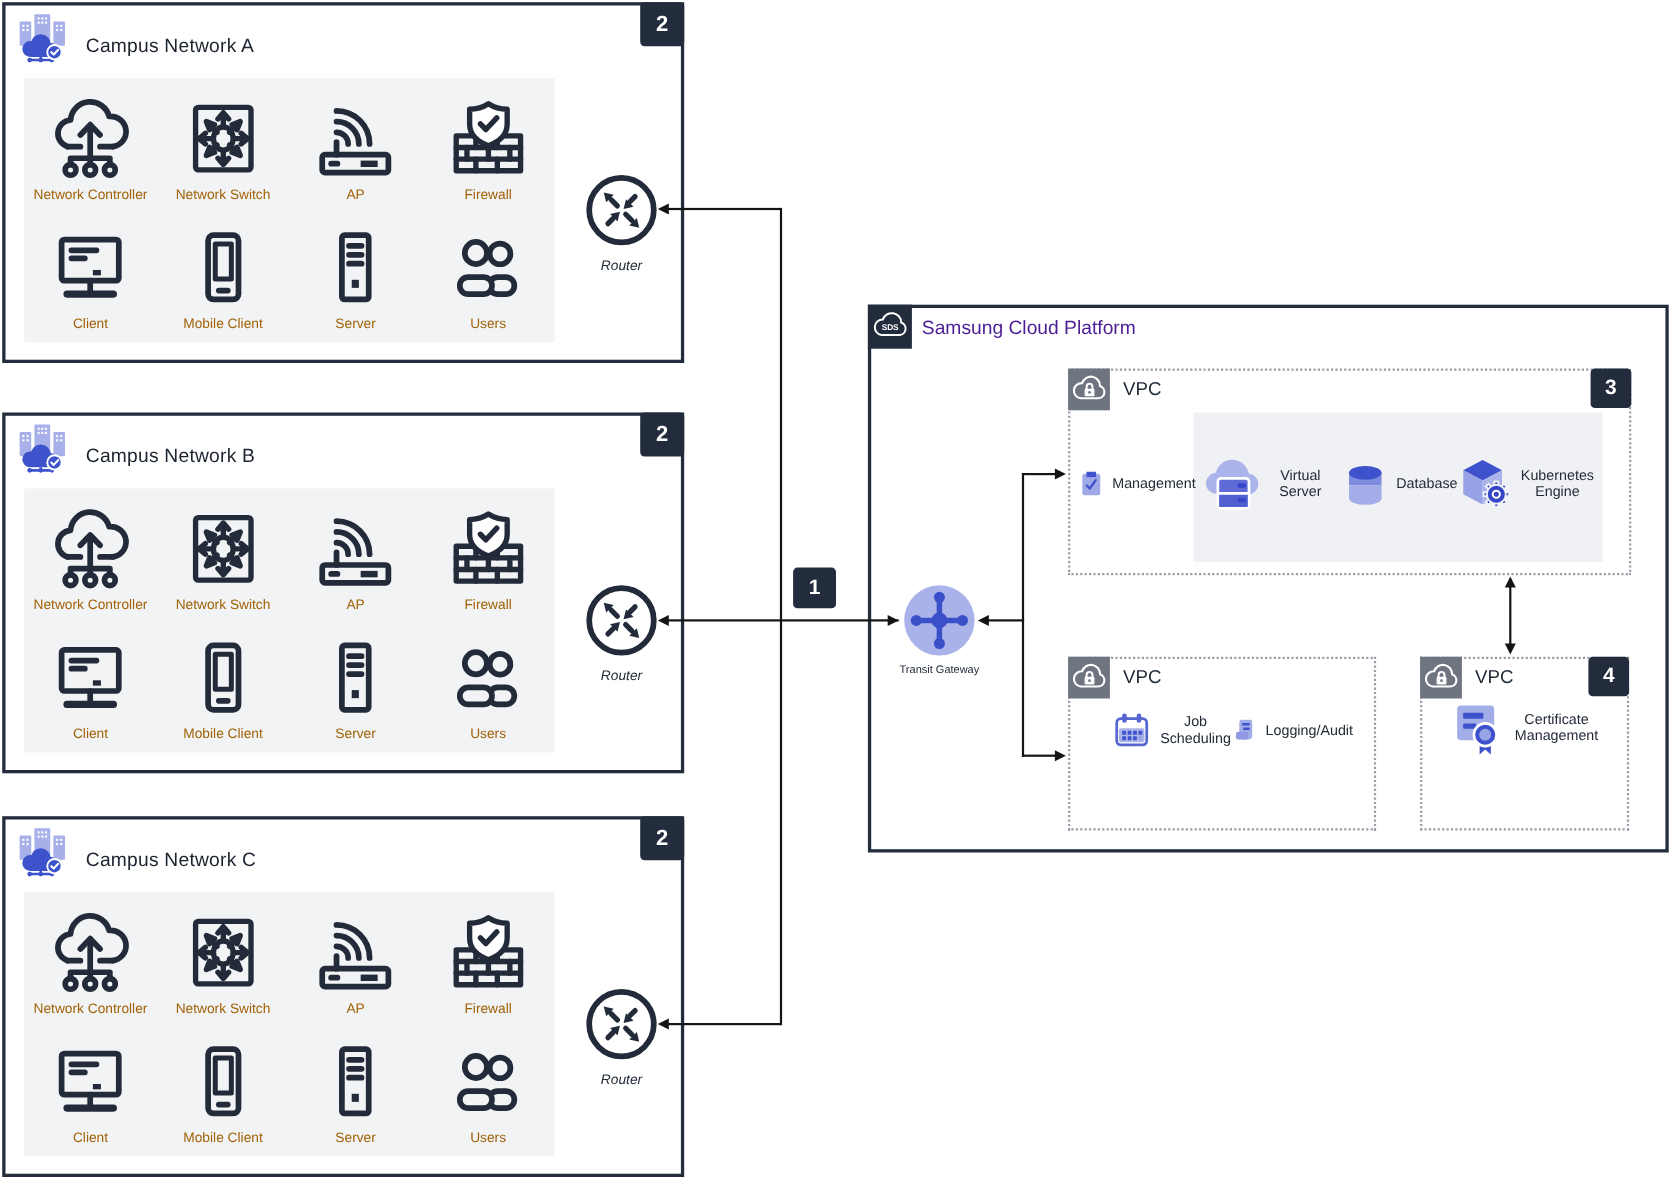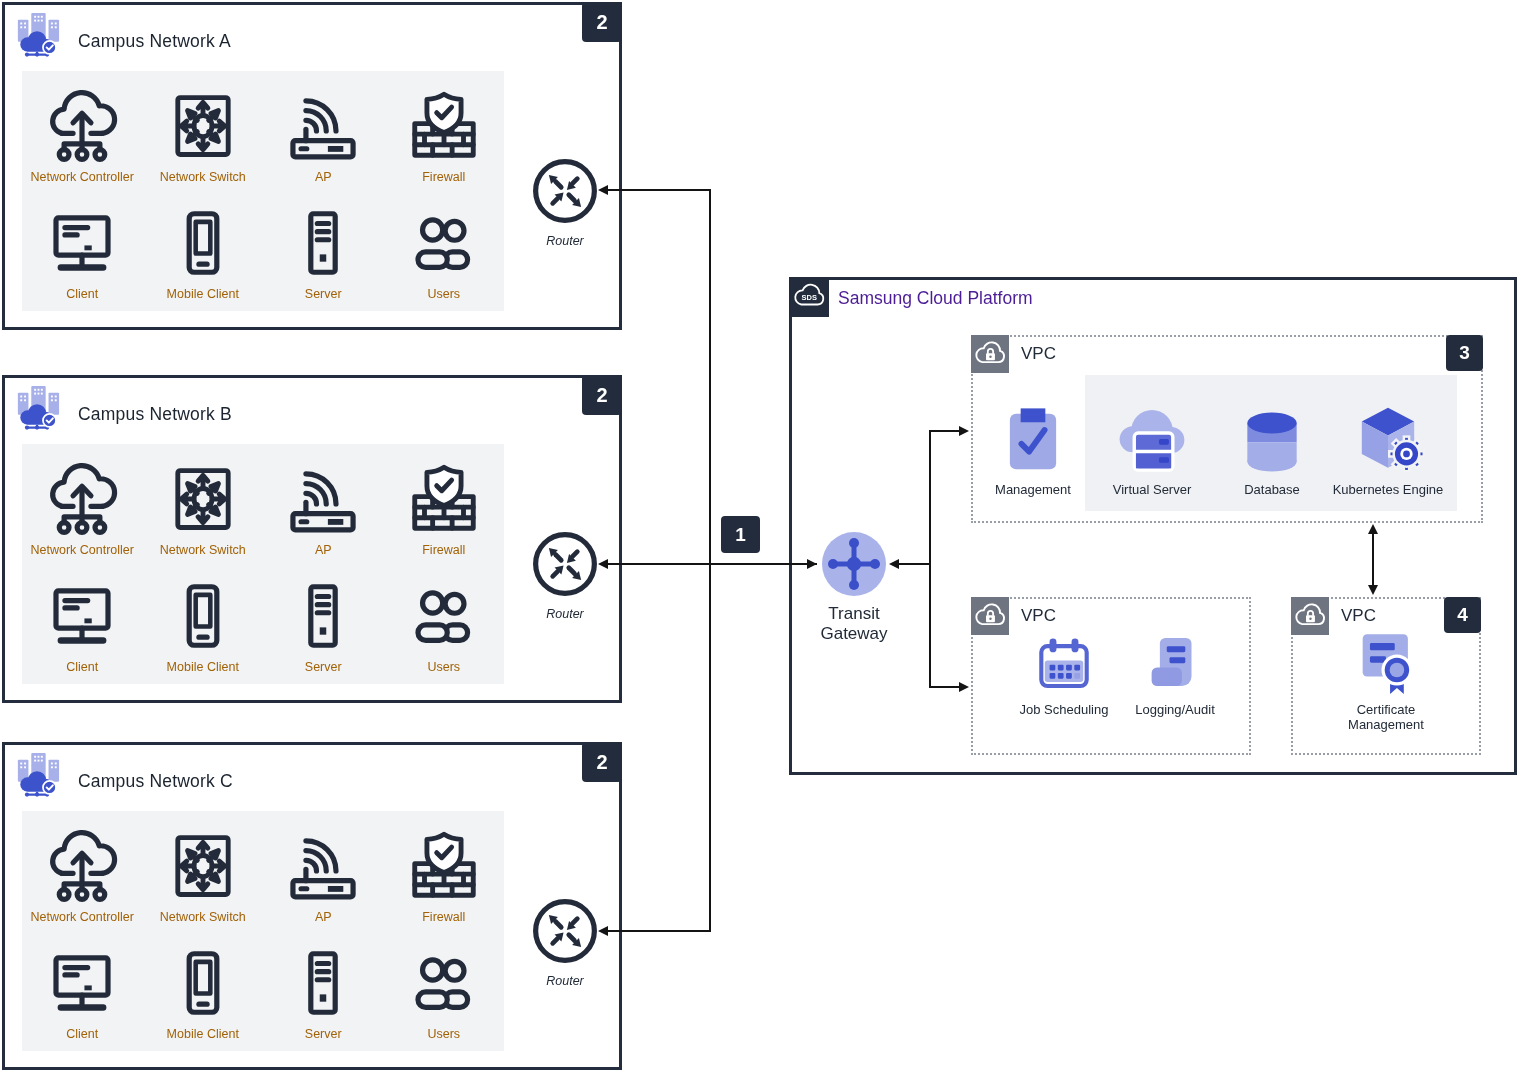--- a/index.html
+++ b/index.html
@@ -24,26 +24,26 @@
   .sds{position:absolute;top:-3px;left:-3px;width:40px;height:40px;background:#232c3c;}
   .stitle{position:absolute;left:46px;top:8px;margin:0;font-size:17.5px;font-weight:400;color:#4c1d95;}
   .vpc{position:absolute;border:2px dotted #989ea8;background:#fff;box-sizing:border-box;}
   .vpc1{left:179px;top:55px;width:512px;height:188px;}
   .vpc2{left:179px;top:317px;width:280px;height:158px;}
   .vpc3{left:499px;top:317px;width:190px;height:158px;}
   .vlabel-sq{position:absolute;top:-2px;left:-2px;width:38px;height:38px;background:#6e7480;}
   .vtitle{position:absolute;left:48px;top:7px;font-size:17px;color:#222b38;}
   .badge.vb{position:absolute;top:-2px;right:-2px;width:37px;height:36px;font-size:19px;}
   .vpanel{position:absolute;left:112px;top:38px;width:372px;height:136px;background:#f0f1f4;}
-  .svc{position:absolute;display:flex;flex-direction:column;align-items:center;gap:6px;}
+  .svc{position:absolute;display:flex;align-items:center;gap:6px;}
   .sicon{display:block;}
   .slabel{font-size:13px;color:#222b38;text-align:center;line-height:1.15;}
   .tgw{position:absolute;left:8px;top:250px;width:108px;display:flex;flex-direction:column;align-items:center;gap:6px;}
   .tgicon{width:68px;height:68px;display:block;}
-  .tglabel{font-size:17px;color:#222b38;text-align:center;}
+  .tglabel{font-size:10px;color:#222b38;text-align:center;}
   
   .hline{position:absolute;height:2px;background:#141414;}
   .vline{position:absolute;width:2px;background:#141414;}
   .ah{position:absolute;width:0;height:0;}
   .ah.l{border-top:5px solid transparent;border-bottom:5px solid transparent;border-right:10px solid #141414;}
   .ah.r{border-top:5px solid transparent;border-bottom:5px solid transparent;border-left:10px solid #141414;}
   .ah.u{border-left:5px solid transparent;border-right:5px solid transparent;border-bottom:10px solid #141414;}
   .ah.d{border-left:5px solid transparent;border-right:5px solid transparent;border-top:10px solid #141414;}
   .badge.b1{position:absolute;left:721px;top:516px;width:39px;height:37px;font-size:19px;}
 </style>

